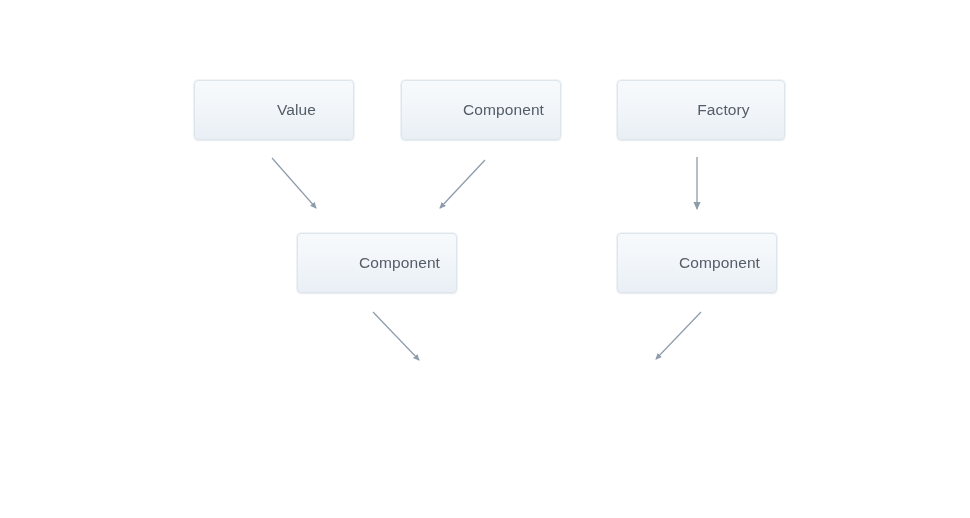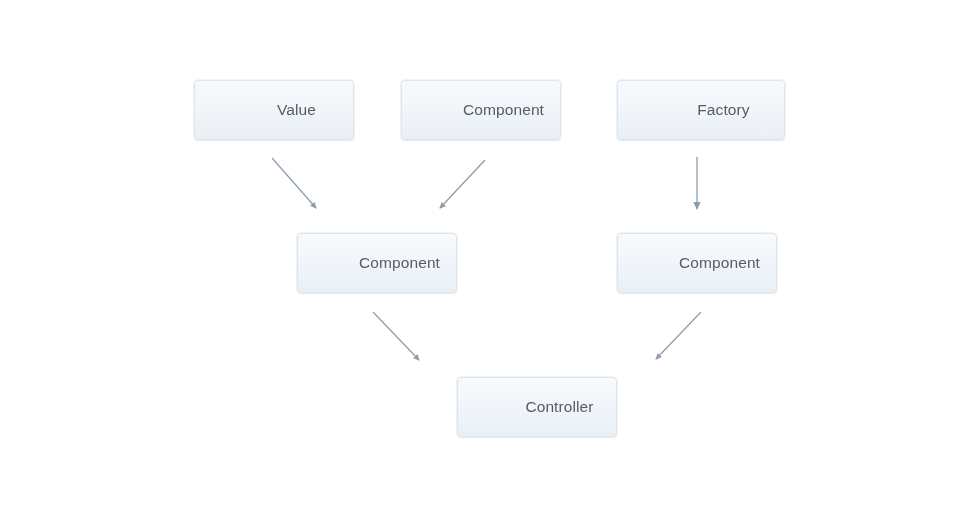--- a/index.html
+++ b/index.html
@@ -87,17 +87,14 @@
   </div>
 
   <div class="node" style="left:297px; top:233px; width:160px; height:60px;">
     <span class="node-label">Component</span>
   </div>
 
   <div class="node" style="left:617px; top:233px; width:160px; height:60px;">
     <span class="node-label">Component</span>
   </div>
 
-  <div class="node" style="left:457px; top:377px; width:160px; height:60px;">
-    <span class="node-label">Controller</span>
-  </div>
 
 </div>
 
 </body></html>

